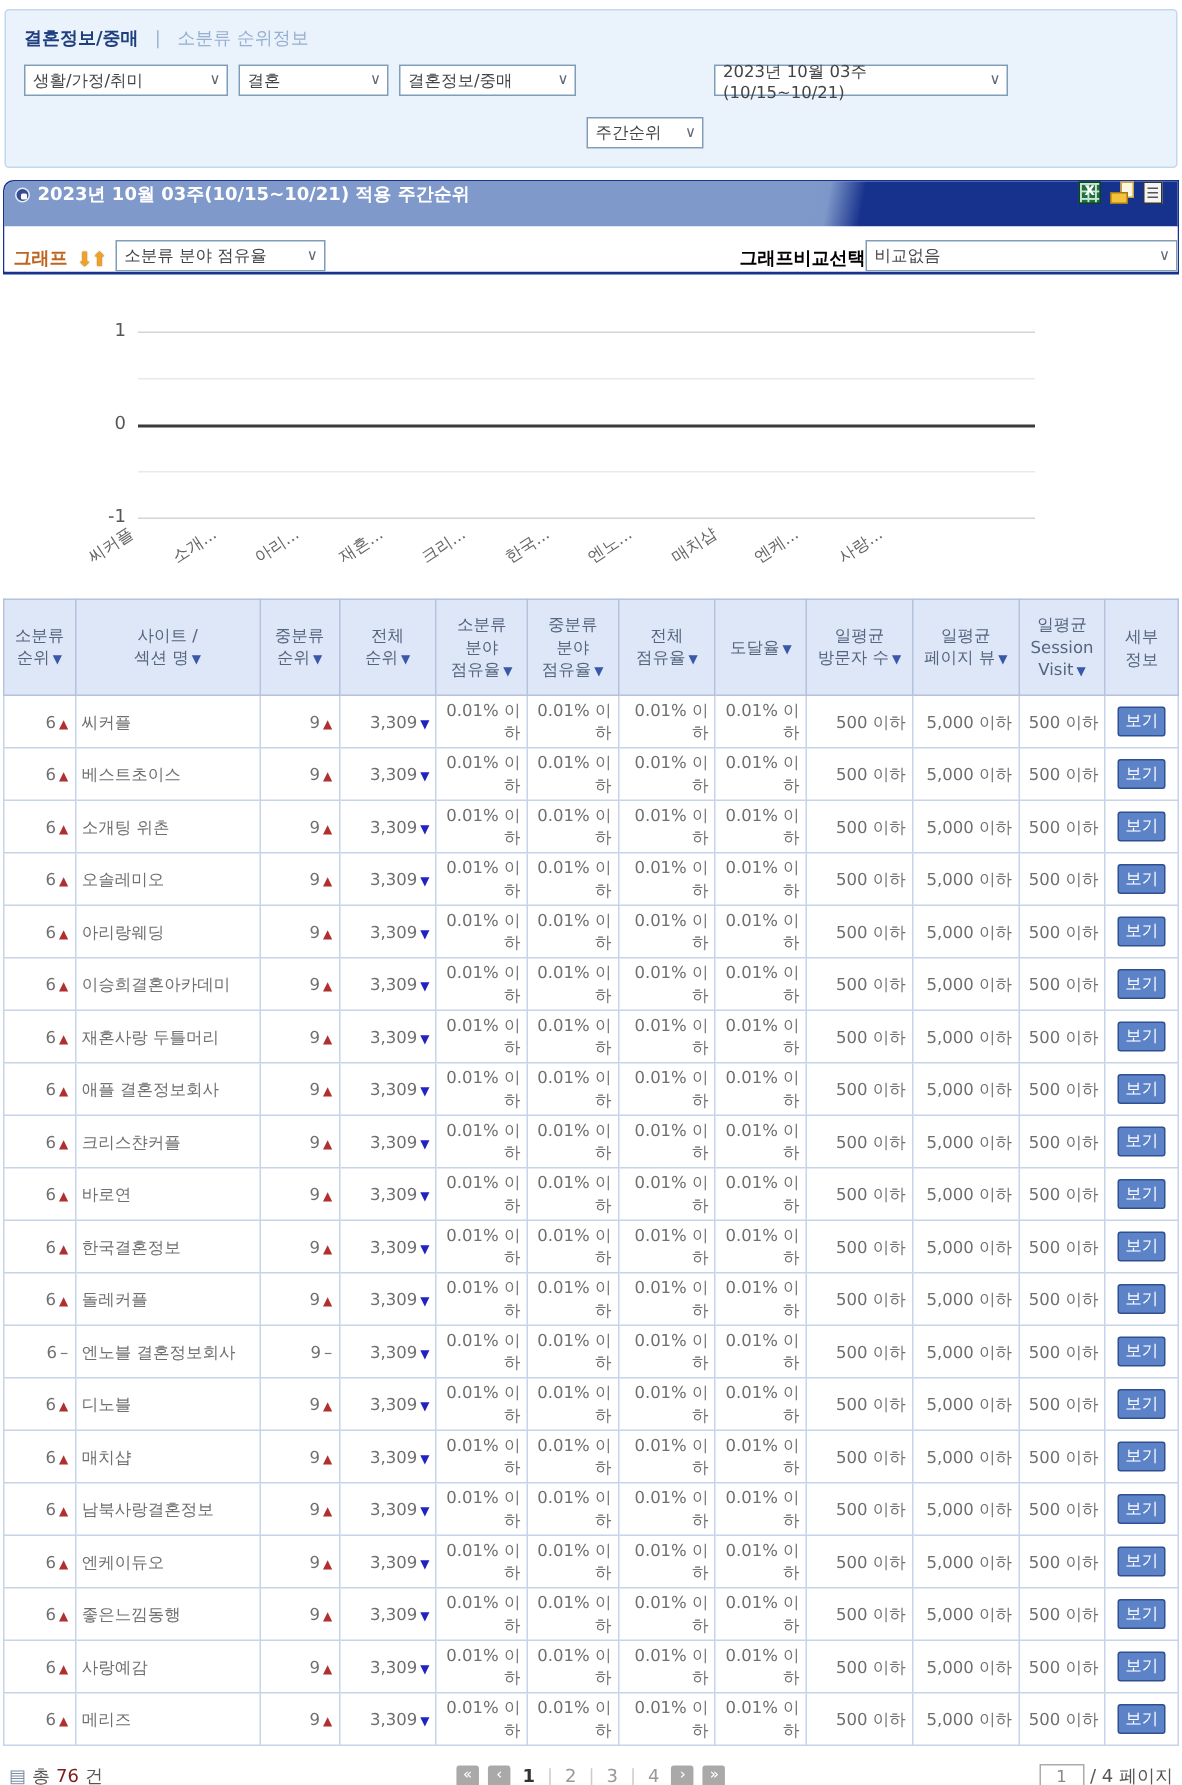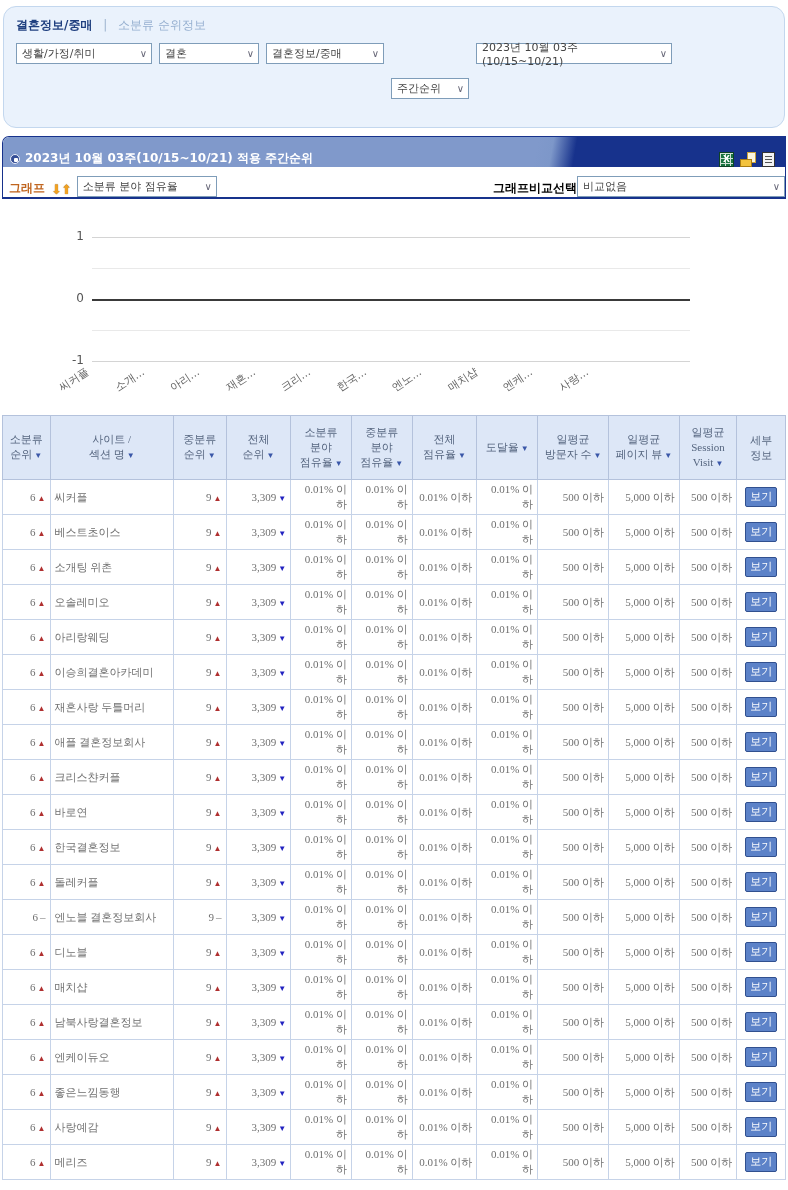--- a/index.html
+++ b/index.html
@@ -1,32 +1,32 @@
 <!DOCTYPE html>
 <html><head>
 <meta charset="utf-8">
 <style>
   * { box-sizing: border-box; margin: 0; padding: 0; }
   html,body { width: 788px; background: #fff; font-family: "DejaVu Sans", "Liberation Sans", sans-serif; }
   body { position: relative; }
 
   
-  .filter-box { margin: 6px 3px 8px 3px; background: #eaf2fc; border: 1px solid #c3d7ee; border-radius: 13px; padding: 10px 12px 28px 12px; }
+  .filter-box { margin: 6px 3px 8px 3px; background: #eaf2fc; border: 1px solid #c3d7ee; border-radius: 3px; padding: 10px 12px 12px 12px; }
   .breadcrumb { font-size: 12px; margin-bottom: 9px; }
   .breadcrumb .current { color: #1f3f7f; font-weight: bold; }
   .breadcrumb .sep { color: #9db4cf; margin: 0 7px; }
   .breadcrumb .link { color: #96b0d0; }
   .filter-row { display: flex; gap: 7px; }
   .select { background: #fff; border: 1px solid #7f9db9; height: 21px; font-size: 11px; color: #444;
             display: flex; align-items: center; justify-content: space-between; padding: 0 4px 0 5px; cursor: default; }
   .select .caret { color: #667; font-size: 10px; margin-left: 5px; }
 
   
   .panel { margin: 0 2px; border: 1px solid #17328c; border-bottom: 2px solid #17328c; border-top-left-radius: 7px; }
-  .panel-bar { height: 30px; border-top-left-radius: 6px; display: flex; align-items: flex-end; justify-content: space-between;
+  .panel-bar { height: 30px; border-top-left-radius: 6px; display: flex; align-items: flex-start; justify-content: space-between;
                background: linear-gradient(100deg, #8099cb 0%, #8099cb 68%, #7d97c9 70%, #17328c 73%, #17328c 100%); }
   .panel-title { display: flex; align-items: center; color: #fff; font-size: 12px; font-weight: bold; padding-left: 7px; }
   .bullet { width: 10px; height: 10px; border-radius: 50%; background: #344d96; border: 1px solid #e8edf8; margin-right: 5px; position: relative; }
   .bullet:after { content: ""; position: absolute; left: 3px; top: 3px; width: 4px; height: 4px; background: #fff; border-radius: 1px; }
   .panel-icons { display: flex; align-items: center; gap: 6px; padding-right: 10px; }
   .icon-excel { width: 15px; height: 15px; background: linear-gradient(#cfe0d4 1px, transparent 1px), linear-gradient(90deg, #cfe0d4 1px, transparent 1px), #1a7340;
                 background-size: 5px 5px; border: 1px solid #0c4226; color: #fff; font-size: 9px; font-weight: bold; text-align: center; line-height: 13px; }
   .icon-save { width: 16px; height: 15px; position: relative; }
   .icon-save .paper { position: absolute; right: 0; top: 0; width: 9px; height: 11px; background: #fdf6e0; border: 1px solid #c9a23a; }
   .icon-save .env { position: absolute; left: 0; bottom: 0; width: 12px; height: 8px; background: #f3c33d; border: 1px solid #a87b12; }
@@ -42,21 +42,21 @@
 
   
   .chart { position: relative; height: 208px; margin: 2px 2px 6px 2px; background: #fff; }
   .gridline { position: absolute; left: 90px; right: 96px; height: 1px; background: #d4d4d4; }
   .gridline.minor { background: #e9e9e9; }
   .gridline.zero { background: #3a3a3a; height: 2px; }
   .ytick { position: absolute; width: 20px; text-align: right; font-size: 12px; color: #555; left: 62px; }
   .xlabel { position: absolute; font-size: 11px; color: #666; white-space: nowrap; transform: rotate(-33deg); transform-origin: 0 50%; }
 
   
-  table.rank { width: 784px; margin: 0 2px; border-collapse: collapse; table-layout: fixed; font-size: 11px; border: 1px solid #9fb2d4; font-family: Liberation Serif, serif; }
+  table.rank { width: 784px; margin: 0 2px; border-collapse: collapse; table-layout: fixed; font-size: 11px; border: 1px solid #9fb2d4; }
   table.rank th { background: #dde7f7; color: #55657f; font-weight: normal; border: 1px solid #b4c2dc; height: 64px; padding: 2px 1px; line-height: 15px; }
   table.rank td { border: 1px solid #c6d3e8; height: 34px; color: #6f6f6f; background: #fff; padding: 2px 4px; }
   .sort-arrow { color: #3a57a8; font-size: 8px; margin-left: 2px; }
   .tri-up { color: #b03030; font-size: 8px; margin-left: 2px; }
   .tri-down { color: #2222c0; font-size: 8px; margin-left: 2px; }
   .dash { color: #777; margin-left: 2px; }
   td.al-r { text-align: right; padding-right: 8px; }
   td.al-l { text-align: left; padding-left: 6px; }
   td.al-c { text-align: center; padding: 2px 1px; }
   td.pct { text-align: right; padding-right: 3px; }

